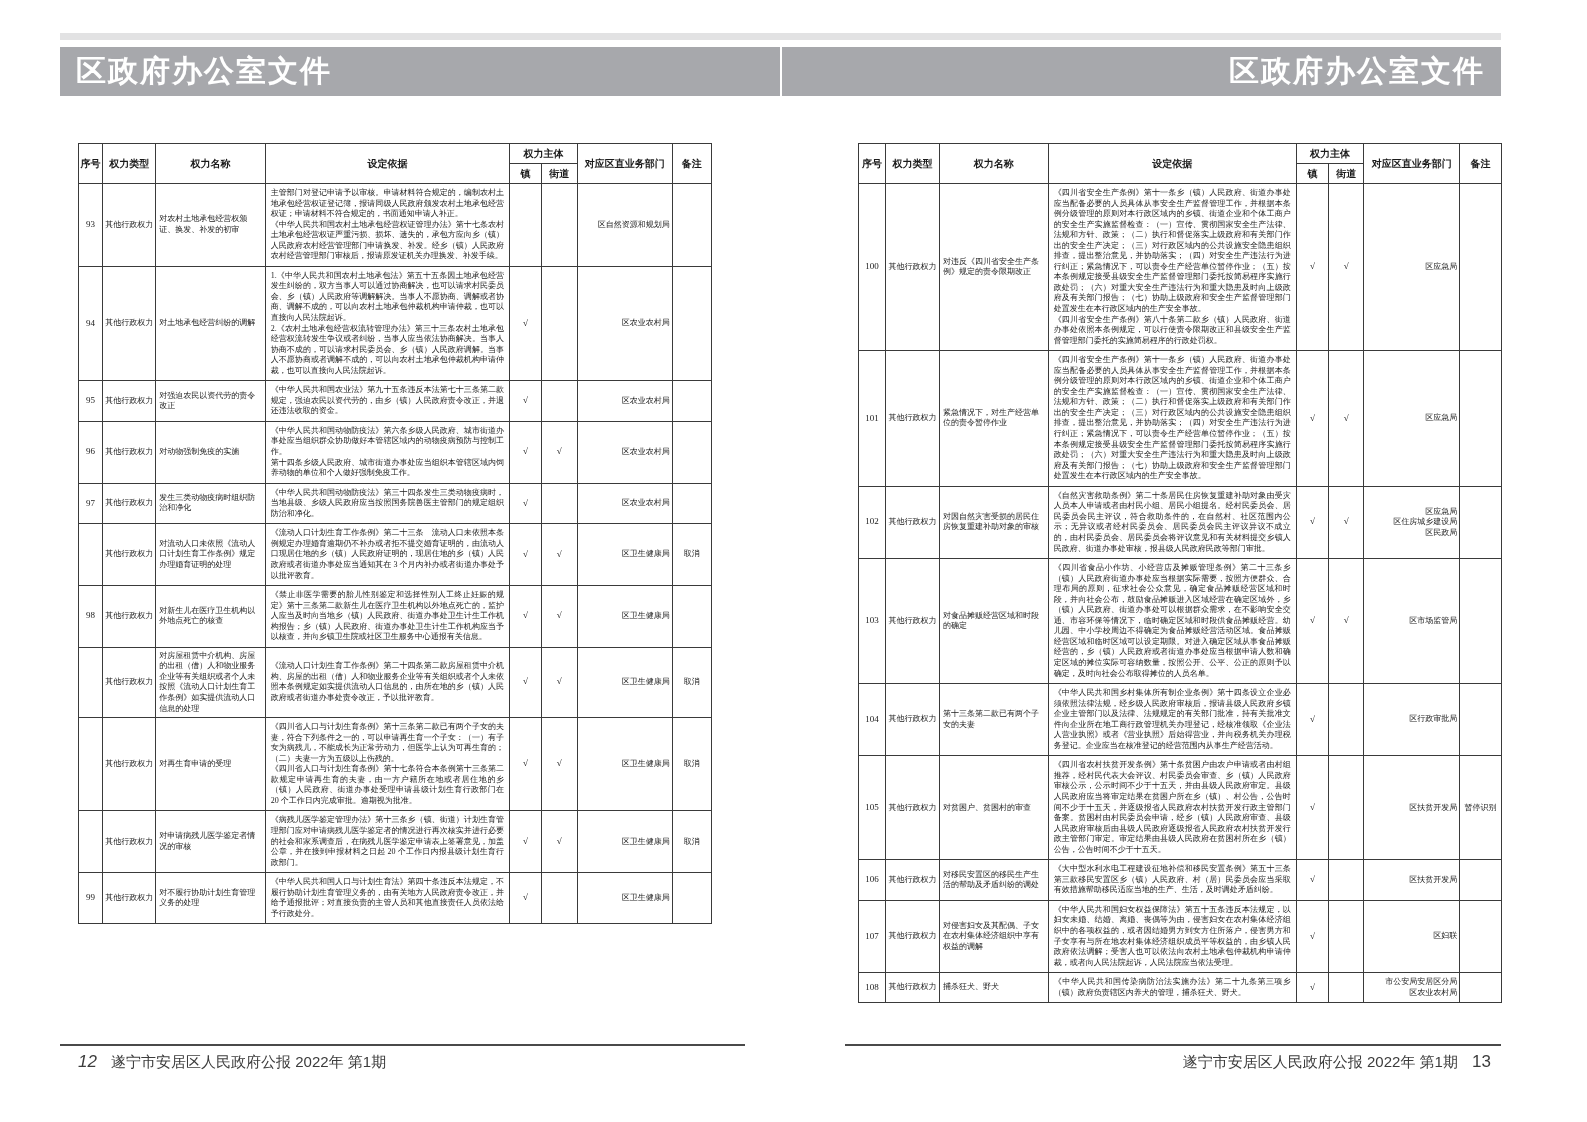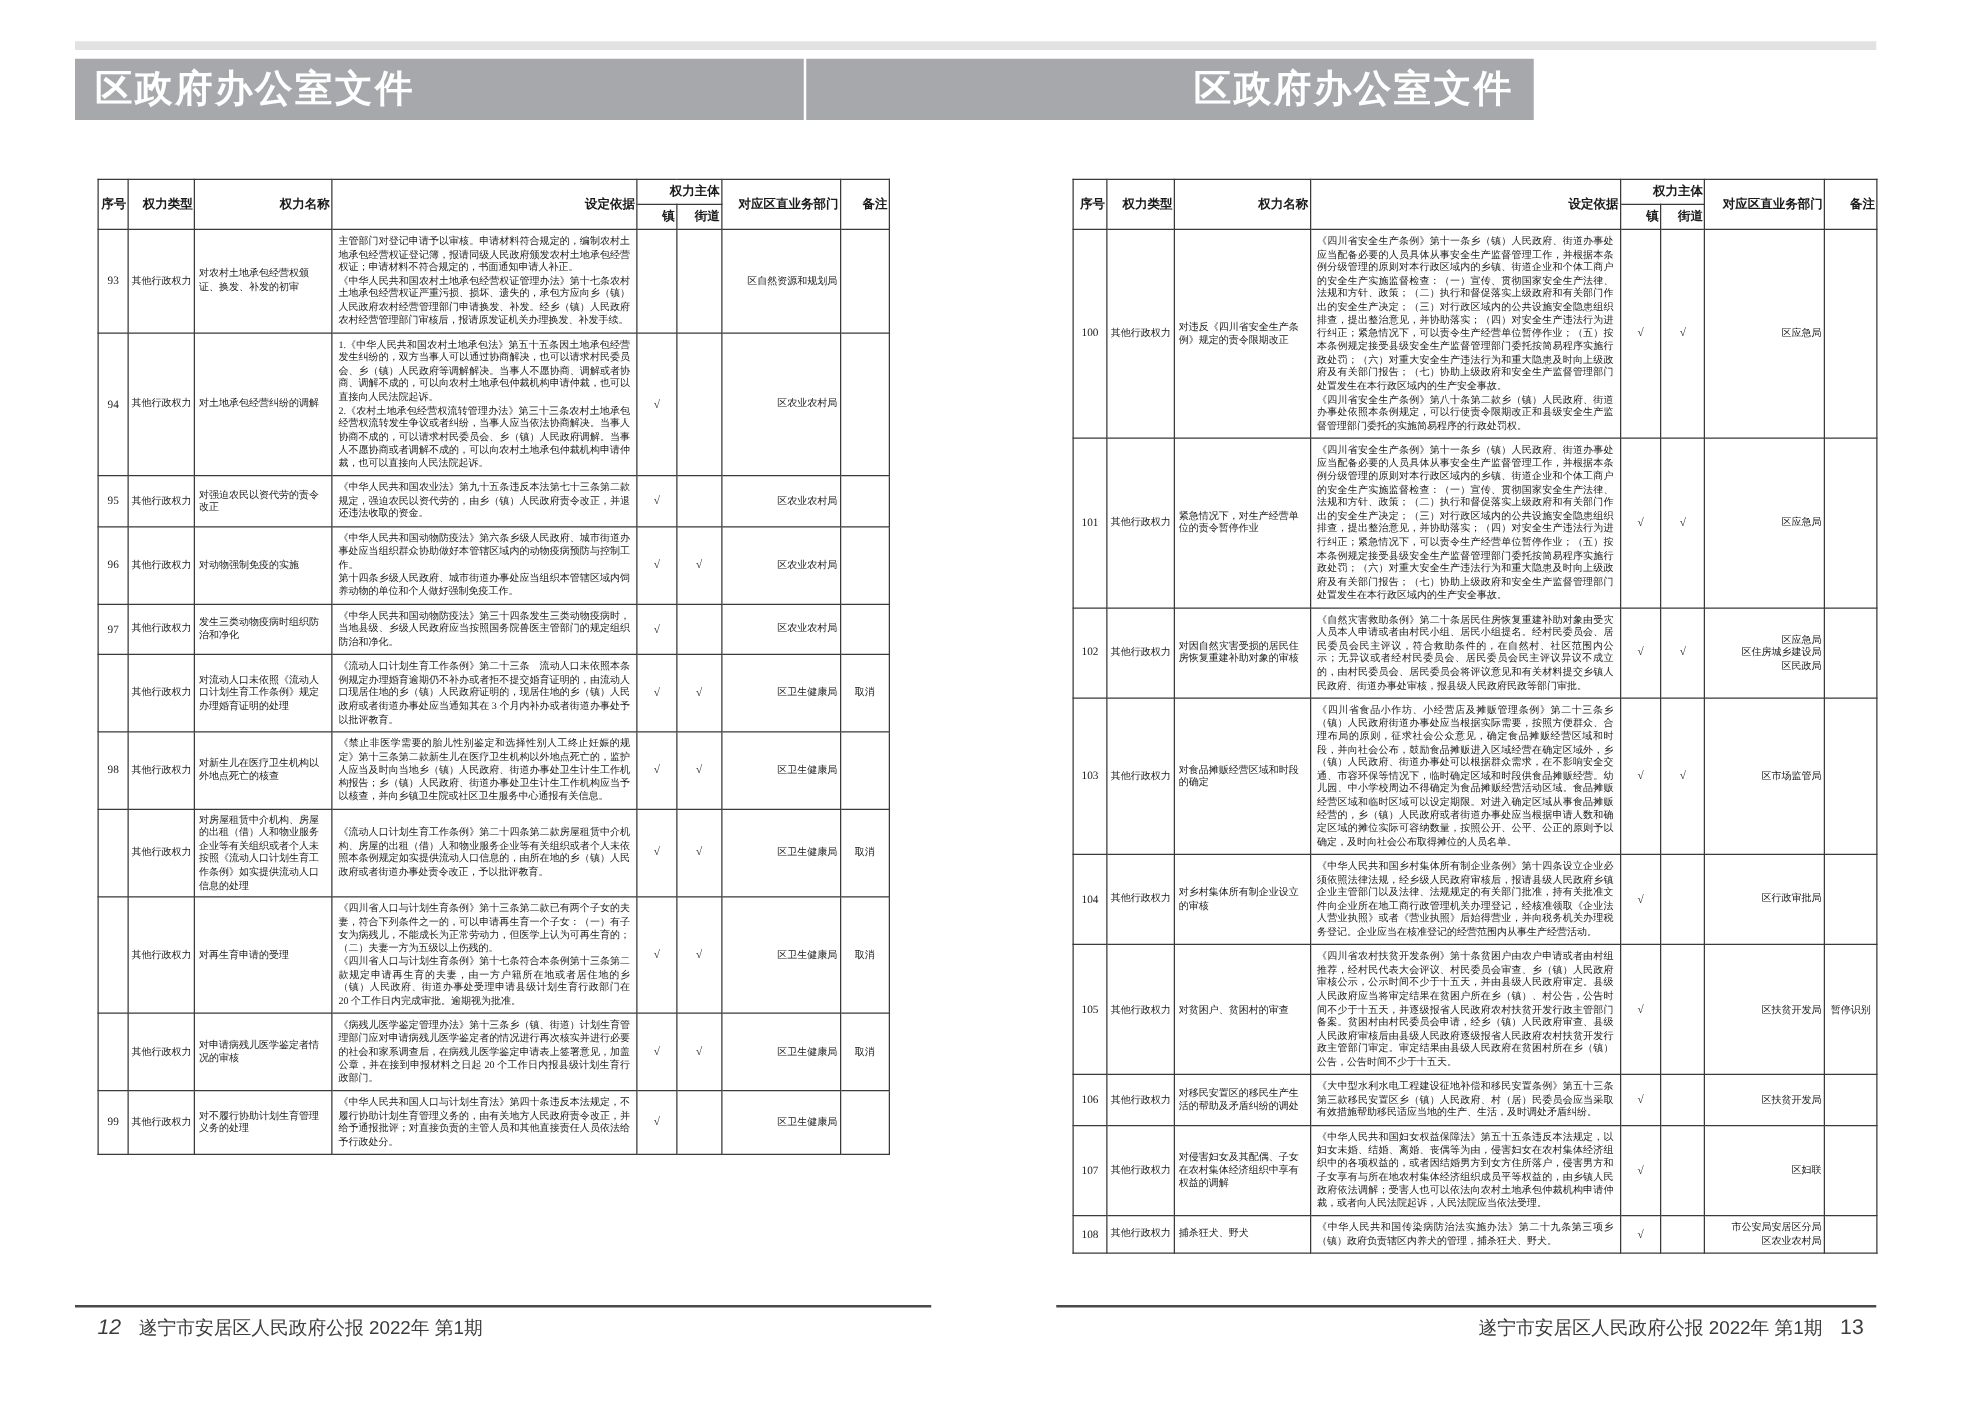--- a/index.html
+++ b/index.html
@@ -1,33 +1,33 @@
 <!DOCTYPE html>
 <html><head>
 <meta charset="utf-8">
 <style>
   html,body{margin:0;padding:0;background:#ffffff;}
   .sheet{position:relative;width:1587px;height:1122px;background:#ffffff;overflow:hidden;
          font-family:"Liberation Serif", serif;color:#1a1a1a;}
   .top-strip{position:absolute;left:60px;top:33px;width:1441px;height:7px;background:#e2e2e3;}
-  .banners{position:absolute;left:60px;top:47px;width:1167px;height:49px;display:flex;gap:2px;}
+  .banners{position:absolute;left:60px;top:47px;width:1441px;height:49px;display:flex;gap:2px;}
   .banner{flex:1;background:#a7a8ac;display:flex;align-items:center;
           font-family:"Liberation Sans", sans-serif;font-weight:bold;font-size:30px;color:#ffffff;
           letter-spacing:2px;}
   .banner.left{justify-content:flex-start;padding-left:16px;}
   .banner.right{justify-content:flex-end;padding-right:16px;}
 
   .page-table{position:absolute;top:143px;}
   .page-table.left{left:78px;width:634px;}
   .page-table.right{left:858px;width:644px;}
 
   table{border-collapse:collapse;table-layout:fixed;width:100%;}
   th,td{border:1px solid #3a3a3a;vertical-align:middle;}
   table{border:1.5px solid #333;}
-  th{font-size:10px;font-weight:bold;padding:3px 1px;text-align:right;line-height:1.3;}
+  th{font-size:10px;font-weight:bold;padding:3px 1px;text-align:center;line-height:1.3;}
   td{font-size:8px;line-height:1.32;}
   .cell-num{text-align:center;font-size:9px;padding:2px 1px;}
   .cell-type{text-align:center;padding:2px 2px;}
   .cell-name{text-align:left;padding:3px 3px;}
   .cell-basis{text-align:justify;padding:4px 5px;white-space:pre-line;}
   .cell-check{text-align:center;font-size:9px;}
   .cell-dept{text-align:right;padding:2px 2px;white-space:pre-line;}
   .cell-remark{text-align:center;padding:2px 2px;}
 
   .footer-line{position:absolute;border-top:2px solid #4a4a4a;height:0;}
@@ -268,21 +268,21 @@
             <td class="cell-name">对食品摊贩经营区域和时段的确定</td>
             <td class="cell-basis">《四川省食品小作坊、小经营店及摊贩管理条例》第二十三条乡（镇）人民政府街道办事处应当根据实际需要，按照方便群众、合理布局的原则，征求社会公众意见，确定食品摊贩经营区域和时段，并向社会公布，鼓励食品摊贩进入区域经营在确定区域外，乡（镇）人民政府、街道办事处可以根据群众需求，在不影响安全交通、市容环保等情况下，临时确定区域和时段供食品摊贩经营。幼儿园、中小学校周边不得确定为食品摊贩经营活动区域。食品摊贩经营区域和临时区域可以设定期限。对进入确定区域从事食品摊贩经营的，乡（镇）人民政府或者街道办事处应当根据申请人数和确定区域的摊位实际可容纳数量，按照公开、公平、公正的原则予以确定，及时向社会公布取得摊位的人员名单。</td>
             <td class="cell-check">√</td>
             <td class="cell-check">√</td>
             <td class="cell-dept">区市场监管局</td>
             <td class="cell-remark"></td>
           </tr>
           <tr>
             <td class="cell-num">104</td>
             <td class="cell-type">其他行政权力</td>
-            <td class="cell-name">对乡村集体所有制企业设立的审核</td>
+            <td class="cell-name">第十三条第二款已有两个子女的夫妻</td>
             <td class="cell-basis">《中华人民共和国乡村集体所有制企业条例》第十四条设立企业必须依照法律法规，经乡级人民政府审核后，报请县级人民政府乡镇企业主管部门以及法律、法规规定的有关部门批准，持有关批准文件向企业所在地工商行政管理机关办理登记，经核准领取《企业法人营业执照》或者《营业执照》后始得营业，并向税务机关办理税务登记。企业应当在核准登记的经营范围内从事生产经营活动。</td>
             <td class="cell-check">√</td>
             <td class="cell-check"></td>
             <td class="cell-dept">区行政审批局</td>
             <td class="cell-remark"></td>
           </tr>
           <tr>
             <td class="cell-num">105</td>
             <td class="cell-type">其他行政权力</td>
             <td class="cell-name">对贫困户、贫困村的审查</td>

